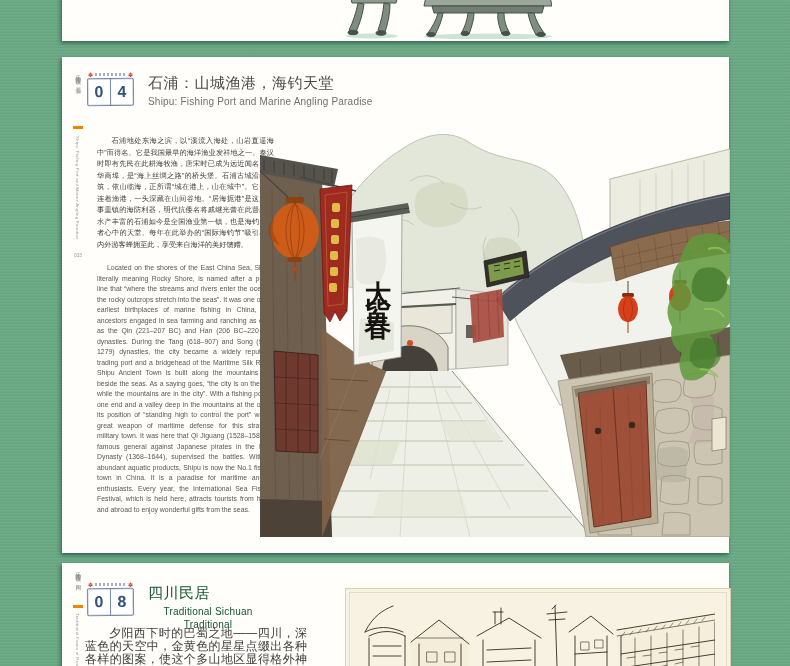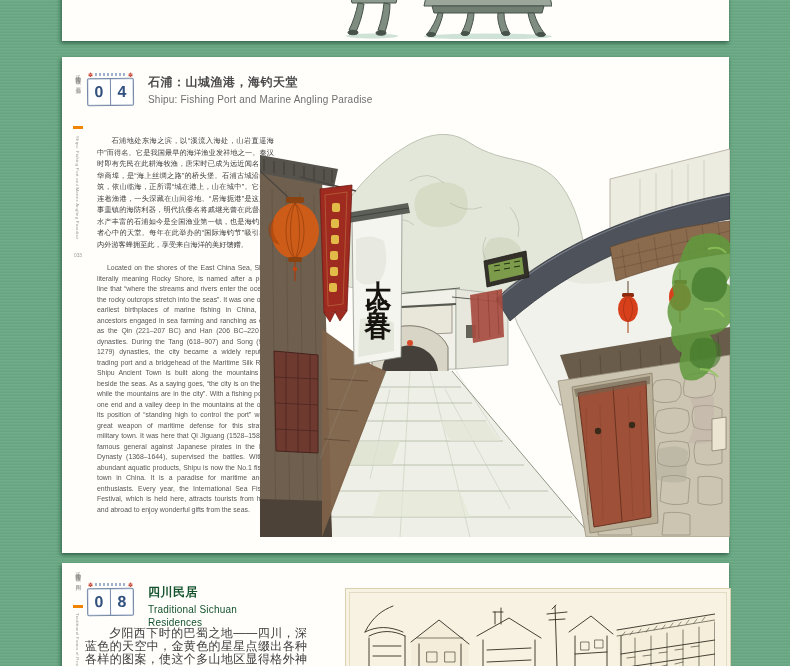--- a/index.html
+++ b/index.html
@@ -52,24 +52,24 @@
     transform:rotate(-0.6deg);
   }
   .stamp-cell {
     flex:1; display:flex; align-items:center; justify-content:center;
     font-size:16px; font-weight:700; color:#33517e;
   }
   .stamp-cell + .stamp-cell { border-left:1.4px solid #7589a8; }
 
   
   .hdr { position:absolute; left:86px; }
-  .title-cn { font-size:12px; font-weight:700; color:#4a4a4a; letter-spacing:0.5px; }
+  .title-cn { font-size:15px; font-weight:400; color:#4a4a4a; letter-spacing:0.5px; }
   .title-en { font-size:10px; color:#6f6f6f; margin-top:3px; letter-spacing:0.2px; }
   .title-cn.orange, .title-en.orange { color:#14532d; }
-  .title-en.two-line { line-height:1.25; width:120px; }
+  .title-en.two-line { line-height:1.25; width:120px;text-align:center; }
 
   
   .cn-para {
     position:absolute; text-align:justify; text-indent:2em;
     color:#3d3d3d; font-size:7.2px; line-height:11.5px;
   }
   .en-para {
     position:absolute; text-align:justify; text-indent:10px;
     color:#565656; font-size:6.9px; line-height:10.5px;
   }
@@ -293,21 +293,21 @@
       <div class="stamp-box">
         <span class="stamp-cell">0</span>
         <span class="stamp-cell">8</span>
       </div>
     </div>
 
     <div class="hdr" style="top:21px">
       <div class="title-cn orange">四川民居</div>
       <div class="title-en orange two-line">
         <div>Traditional Sichuan</div>
-        <div>Residences</div>
+        <div>Traditional</div>
       </div>
     </div>
 
     <div class="cn-para" style="left:23px; top:64px; width:222px; font-size:12px; line-height:13px">夕阳西下时的巴蜀之地——四川，深蓝色的天空中，金黄色的星星点缀出各种各样的图案，使这个多山地区显得格外神秘。散布在山间的村落民居，在暮色中勾勒出温暖的剪影。</div>
 
     <div class="sketch-panel">
       <svg width="356" height="86" viewBox="0 0 356 80">
         <path d="M52,40 L80,18 L110,42 L110,72 L52,72 Z" fill="#efe8d2" opacity="0.5"></path>
         <path d="M258,28 L356,12 L356,72 L262,76 Z" fill="#efe8d2" opacity="0.4"></path>
         <g fill="none" stroke="#332c22" stroke-width="0.9" stroke-linecap="round">

